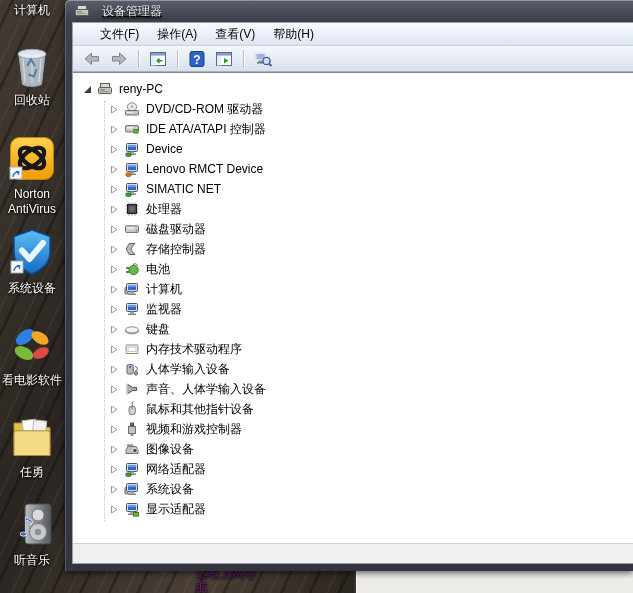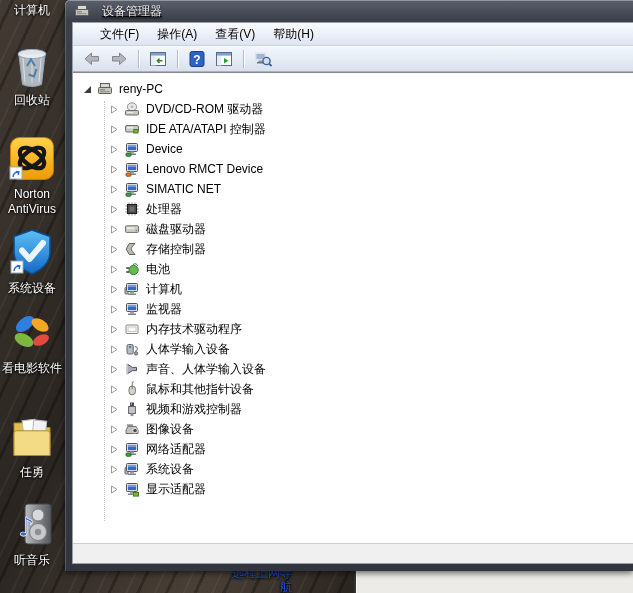--- a/index.html
+++ b/index.html
@@ -17,27 +17,27 @@
   .desk-icon { position:absolute; width:64px; text-align:center; cursor:default; }
   .desk-icon .dlabel {
     color:#fff; font-size:12px; line-height:15px;
     text-shadow:0 1px 2px #000, 0 0 3px rgba(0,0,0,.9);
   }
   .desk-icon .dicon { display:block; margin:0 auto 2px; }
   [data-icon="computer"]        { left:0;  top:3px;  }
   [data-icon="recycle-bin"]     { left:0;  top:42px; }
   [data-icon="norton-antivirus"]{ left:0;  top:136px;}
   [data-icon="kingsoft-guard"]  { left:0;  top:228px;}
-  [data-icon="movie-software"]  { left:0;  top:313px;font-family:Liberation Serif, serif;}
+  [data-icon="movie-software"]  { left:0;  top:326px;}
   [data-icon="folder-renyong"]  { left:0;  top:414px;}
   [data-icon="music"]           { left:0;  top:500px;}
 
   .partial-icon {
-    position:absolute; left:196px; top:566px; width:96px; text-align:right;
-    color:#1d4ed8; font-size:12px; line-height:14px;
+    position:absolute; left:196px; top:566px; width:96px; text-align:left;
+    color:#701a75; font-size:12px; line-height:14px;
     text-shadow:0 1px 2px #000, 0 0 3px rgba(0,0,0,.9);
     z-index:1;
   }
 
   .bg-window {
     position:absolute; left:354px; top:570px; width:279px; height:23px;
     background:#edebe8; border-left:2px solid #35332f;
     box-shadow:inset 1px 0 0 #fbfaf8;
     z-index:2;
   }
@@ -423,20 +423,32 @@
               </svg></span>
             <span class="tlabel">监视器</span>
           </div>
           <div class="trow child">
             <span class="expander">
               <svg width="9" height="9" viewBox="0 0 9 9">
                 <path d="M1.5 1 L7 4.5 L1.5 8 Z" fill="#fff" stroke="#9a9a9a"></path>
               </svg>
             </span>
             <span class="nicon"><svg width="16" height="16" viewBox="0 0 16 16">
+                <ellipse cx="8" cy="9.8" rx="6.6" ry="3.2" fill="#d9d9d3" stroke="#8f8f89"></ellipse>
+                <ellipse cx="8" cy="8.8" rx="6.6" ry="3" fill="#f4f4f0" stroke="#8f8f89"></ellipse>
+              </svg></span>
+            <span class="tlabel">键盘</span>
+          </div>
+          <div class="trow child">
+            <span class="expander">
+              <svg width="9" height="9" viewBox="0 0 9 9">
+                <path d="M1.5 1 L7 4.5 L1.5 8 Z" fill="#fff" stroke="#9a9a9a"></path>
+              </svg>
+            </span>
+            <span class="nicon"><svg width="16" height="16" viewBox="0 0 16 16">
                 <rect x="2" y="4" width="12" height="8.5" rx="1" fill="#fdfdfb" stroke="#84847e"></rect>
                 <rect x="4" y="6" width="8" height="4.5" fill="none" stroke="#c5c5bf"></rect>
               </svg></span>
             <span class="tlabel">内存技术驱动程序</span>
           </div>
           <div class="trow child">
             <span class="expander">
               <svg width="9" height="9" viewBox="0 0 9 9">
                 <path d="M1.5 1 L7 4.5 L1.5 8 Z" fill="#fff" stroke="#9a9a9a"></path>
               </svg>

